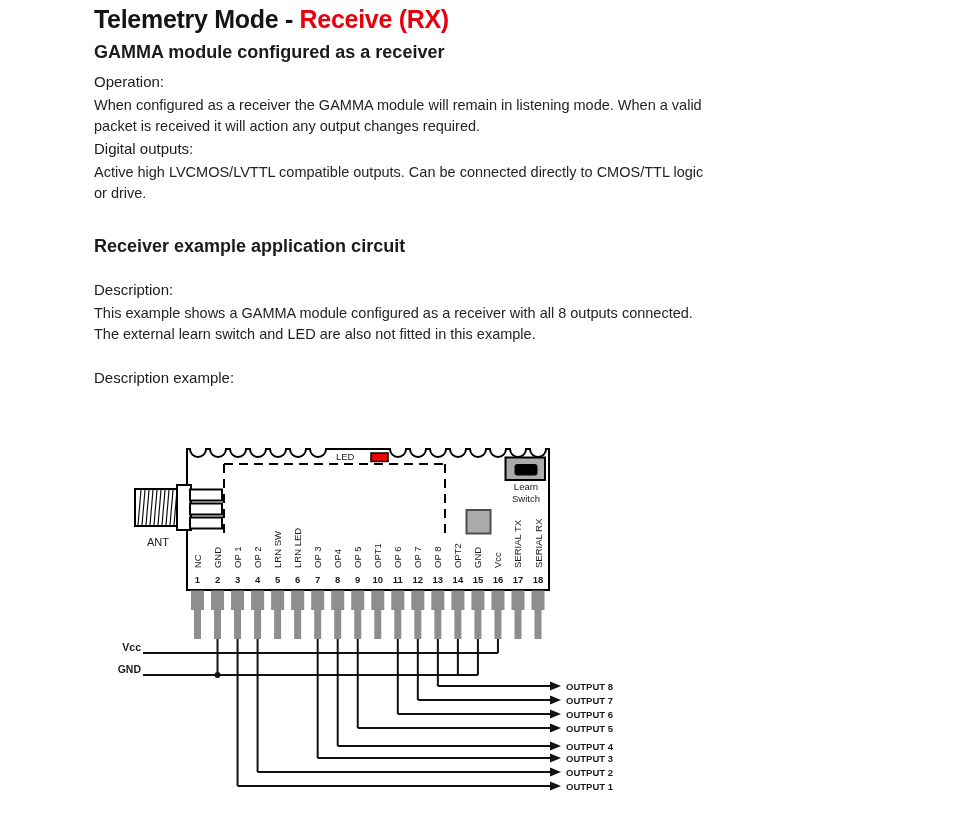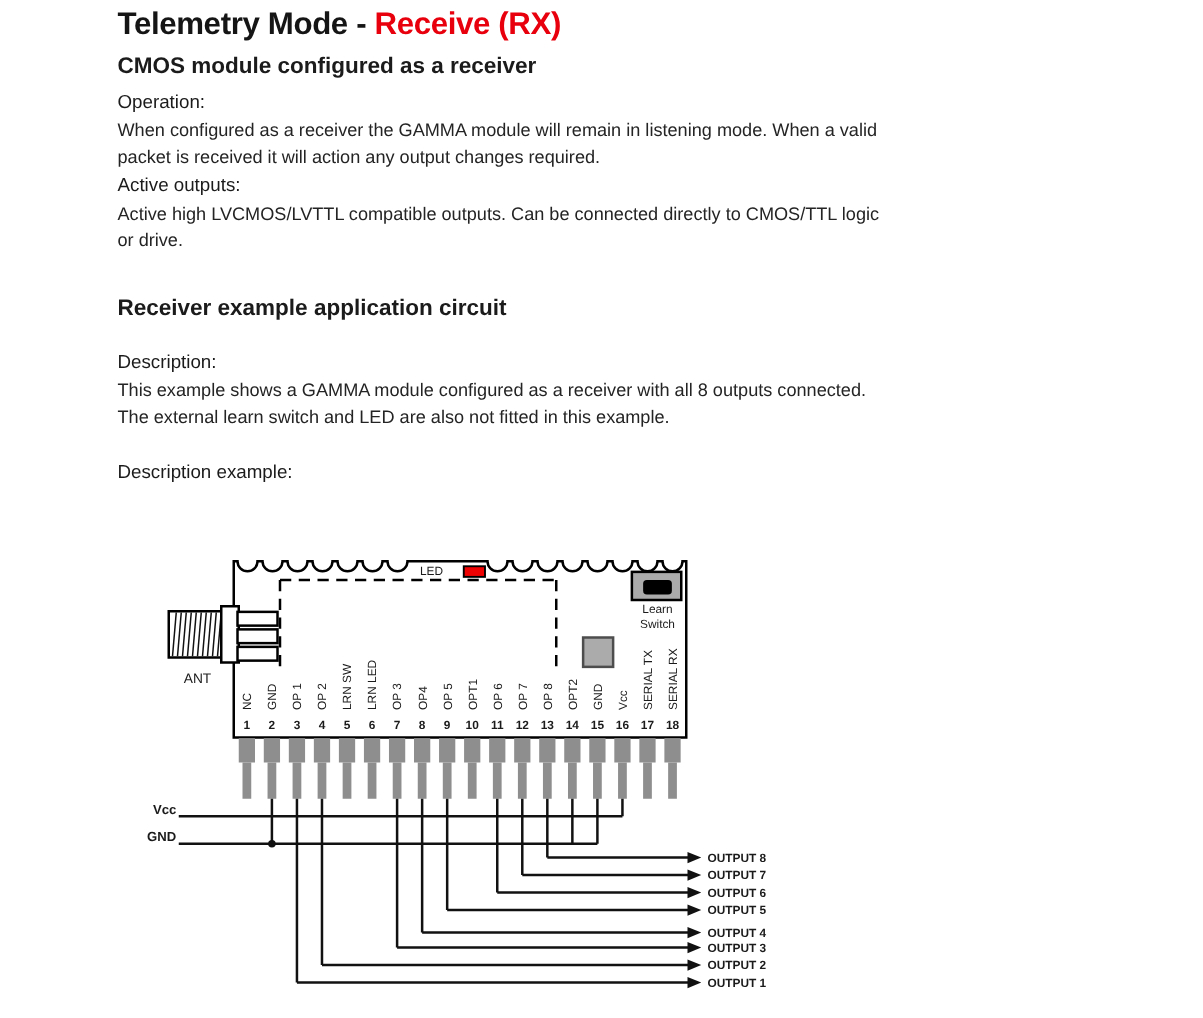--- a/index.html
+++ b/index.html
@@ -20,27 +20,27 @@
   .small-label{font:400 9.5px "Liberation Sans",sans-serif;fill:#1b1b1b;}
   .ant-label{font:400 11px "Liberation Sans",sans-serif;fill:#1b1b1b;}
 </style>
 </head>
 <body>
 
 <div class="page">
 
   <div class="abs title"><span>Telemetry Mode - </span><span class="red">Receive (RX)</span></div>
 
-  <div class="abs subtitle">CMOS module configured as a receiver</div>
+  <div class="abs subtitle">GAMMA module configured as a receiver</div>
 
   <div class="abs seclabel" style="top:73px">Operation:</div>
   <div class="abs body" style="top:95px">When configured as a receiver the GAMMA module will remain in listening mode. When a valid
 packet is received it will action any output changes required.</div>
 
-  <div class="abs seclabel" style="top:140px">Active outputs:</div>
+  <div class="abs seclabel" style="top:140px">Digital outputs:</div>
   <div class="abs body" style="top:162px">Active high LVCMOS/LVTTL compatible outputs. Can be connected directly to CMOS/TTL logic
 or drive.</div>
 
   <div class="abs h2">Receiver example application circuit</div>
 
   <div class="abs seclabel" style="top:281px">Description:</div>
   <div class="abs body" style="top:303px">This example shows a GAMMA module configured as a receiver with all 8 outputs connected.
 The external learn switch and LED are also not fitted in this example.</div>
 
   <div class="abs seclabel" style="top:369px">Description example:</div>

